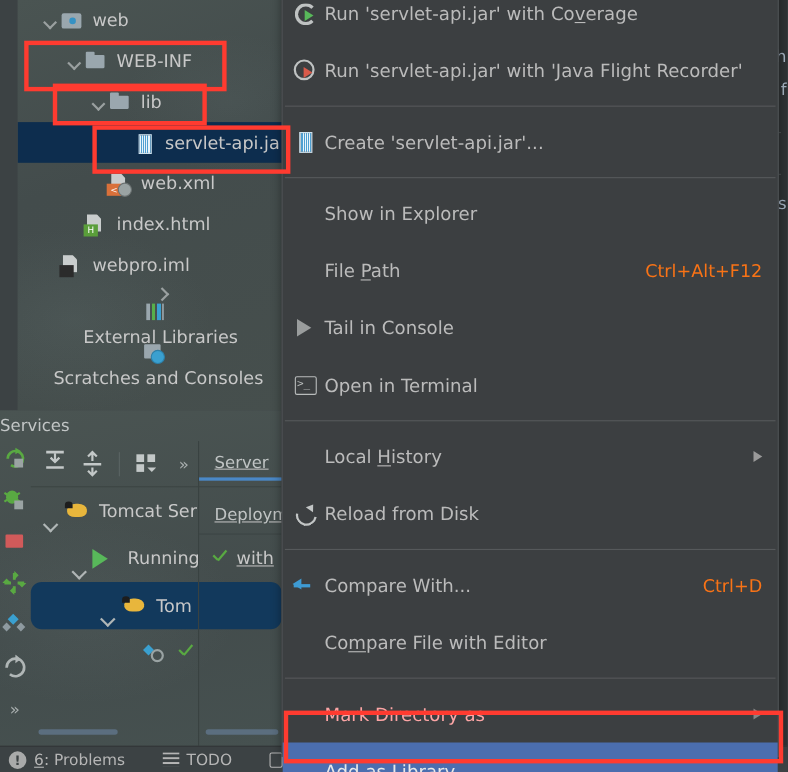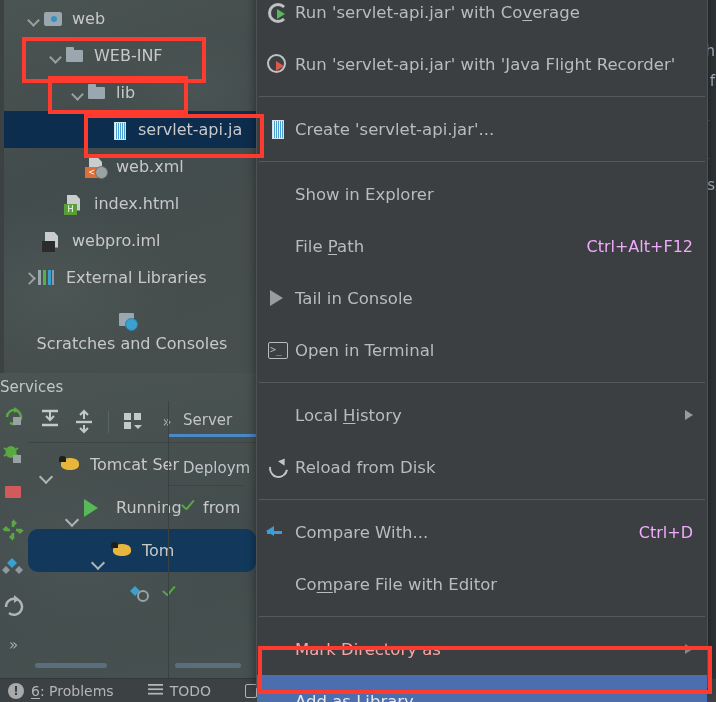--- a/index.html
+++ b/index.html
@@ -18,21 +18,21 @@
   }
 
   
   #ide {
     position: absolute; inset: 0;
   }
 
   
   .project-pane {
     position: absolute;
-    left: 4px; top: 0; width: 256px; height: 373px;
+    left: 16px; top: 0; width: 256px; height: 373px;
     background:
       radial-gradient(ellipse 180px 120px at 20% 78%, rgba(120,140,140,.13), rgba(0,0,0,0) 70%),
       radial-gradient(ellipse 140px 90px at 75% 25%, rgba(120,140,140,.10), rgba(0,0,0,0) 70%),
       linear-gradient(160deg, #4a5452 0%, #434c4c 40%, #464f4d 100%);
     overflow: hidden;
   }
   .tree-row {
     position: relative;
     height: 37px;
     display: flex;
@@ -170,22 +170,23 @@
     content: ""; position: absolute; left: 1px; top: 1px; width: 7px; height: 6px;
     background: #1d1d1d; border-radius: 50% 50% 0 0;
   }
   .play-tri {
     flex: 0 0 24px; width: 0; height: 0; margin-right: 8px;
     border-left: 14px solid #58b85a;
     border-top: 9px solid transparent; border-bottom: 9px solid transparent;
   }
 
   .svc-right {
-    position: absolute; left: 168px; top: 401px; width: 76px; height: 277px;
+    position: absolute; left: 180px; top: 401px; width: 76px; height: 277px;
     border-left: 1px solid #394241;
+    text-decoration: underline;
   }
   .svc-tab {
     padding: 10px 0 8px 14px; font-size: 15px; color: #c0c4c4; position: relative;
   }
   .svc-tab.active::after {
     content: ""; position: absolute; left: 0; right: -40px; bottom: 0;
     height: 3px; background: #4a88c7;
   }
   .deploy-row {
     display: flex; align-items: center; gap: 7px;
@@ -257,21 +258,21 @@
   .ctx-item {
     height: 52px; display: flex; align-items: center;
     padding: 0 14px 0 8px;
     color: #bbbbbb; font-size: 16.5px;
     white-space: nowrap;
   }
   .ctx-item.disabled { color: #fca5a5; }
   .ctx-item.highlight { background: #4b6eaf; color: #e8e8e8; }
   .ctx-item .mico { flex: 0 0 30px; width: 30px; height: 22px; position: relative; }
   .ctx-item .mlabel { flex: 1 1 auto; }
-  .ctx-item .shortcut { color: #f0abfc; font-size: 16px; padding-left: 20px; }
+  .ctx-item .shortcut { color: #f97316; font-size: 16px; padding-left: 20px; }
   .ctx-item .submenu-arrow {
     width: 0; height: 0; margin-left: 14px;
     border-left: 8px solid #9a9a9a;
     border-top: 5px solid transparent; border-bottom: 5px solid transparent;
   }
   .ctx-item.disabled .submenu-arrow { border-left-color: #868686; }
   .ctx-sep { height: 1px; background: #56595b; margin: 6px 2px; }
 
   
   .mi-coverage::before {
@@ -403,21 +404,21 @@
           </span>
           <span class="label">index.html</span>
         </div>
         <div class="tree-row" style="padding-left: 22px;">
           <span class="arrow"></span>
           <span class="ico ico-file">
             <span class="badge iml"></span>
           </span>
           <span class="label">webpro.iml</span>
         </div>
-        <div class="tree-row" style="padding-left: 16px;">
+        <div class="tree-row" style="padding-left: 4px; flex-direction: column;">
           <span class="arrow closed"></span>
           <span class="ico ico-lib"></span>
           <span class="label">External Libraries</span>
         </div>
         <div class="tree-row" style="padding-left: 0px; flex-direction: column;">
           <span class="arrow"></span>
           <span class="ico ico-scratch"></span>
           <span class="label">Scratches and Consoles</span>
         </div>
       </div>
@@ -520,21 +521,21 @@
         </div>
       <div class="scroll-thumb" style="left:7px;bottom:10px;width:72px;"></div>
     </div>
   </div>
 
   <div class="svc-right">
     <div class="svc-tab active">Server</div>
     <div class="svc-tab" style="padding-top:22px;">Deploym</div>
     <div class="deploy-row">
       <span class="check"></span>
-      <span>from</span>
+      <span>with</span>
     </div>
     <div class="scroll-thumb" style="left:6px;bottom:10px;width:66px;"></div>
   </div>
 
   <div class="editor-sliver">
     <div class="editor-gutter"></div>
     <div class="ln" style="top:42px;">h</div>
     <div class="ln" style="top:72px;">f</div>
     <div class="ln" style="top:176px;">s</div>
     <div style="position:absolute;left:5px;right:6px;top:120px;height:1px;background:#4c5254;"></div>

